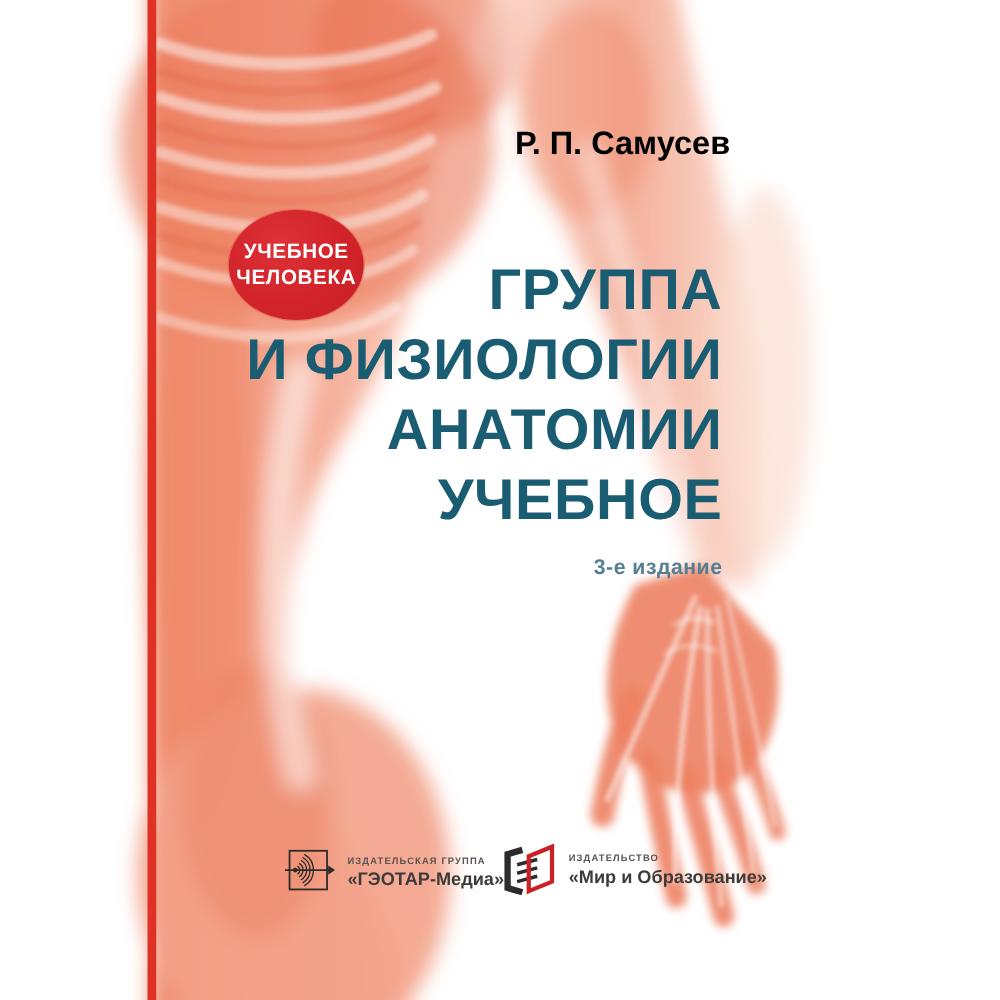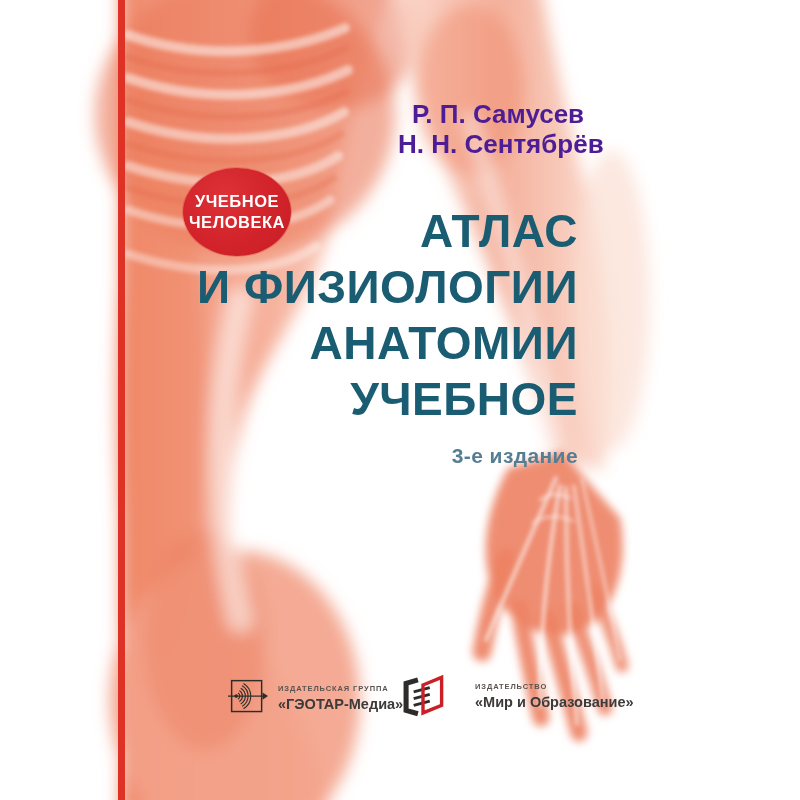--- a/index.html
+++ b/index.html
@@ -8,41 +8,41 @@
   .abs{position:absolute;}
 
   
   #edge-strip{left:118px;top:0;width:7px;height:800px;background:#de3226;}
 
   
   #art{left:0;top:0;width:800px;height:800px;}
 
   
   #authors{left:398px;top:99px;width:200px;text-align:center;
-           color:#4c1d95;font-weight:bold;font-size:26px;line-height:30px;white-space:nowrap;}
+           color:#000000;font-weight:bold;font-size:26px;line-height:30px;white-space:nowrap;}
 
   
   #badge{left:183px;top:168px;width:108px;height:88px;border-radius:50%;
          background:radial-gradient(circle at 38% 32%, #dd3037 0%, #d2232a 55%, #c61e26 100%);
          display:flex;flex-direction:column;align-items:center;justify-content:center;
          color:#ffffff;font-weight:bold;font-size:16.5px;line-height:21px;letter-spacing:.5px;
          box-shadow:0 0 0 1px rgba(198,30,38,.25);}
 
   
   #title{right:222px;top:203px;text-align:right;color:#1a5c72;font-weight:bold;
          font-size:46px;line-height:56px;white-space:nowrap;letter-spacing:.5px;}
 
   
   #edition{right:222px;top:444px;text-align:right;color:#567e93;font-weight:bold;
-           font-size:21px;letter-spacing:.4px;}
+           font-size:17px;letter-spacing:.4px;}
 
   
   .pub{display:flex;align-items:flex-start;justify-content:flex-end;}
   #pub1{left:228px;top:678px;}
-  #pub2{left:399px;top:674px;gap:20px;}
+  #pub2{left:399px;top:674px;}
   .pub-text{display:flex;flex-direction:column;}
   .pub-label{font-size:7.5px;font-weight:bold;color:#5a534f;letter-spacing:.9px;white-space:nowrap;}
   .pub-name{font-size:14.5px;font-weight:bold;color:#3d3b3a;white-space:nowrap;margin-top:3px;}
   #pub1 .pub-text{margin-left:10px;margin-top:6px;}
   #pub2 .pub-text{margin-left:8px;margin-top:8px;}
 </style>
 </head>
 <body>
 
 <div id="stage">
@@ -119,30 +119,29 @@
       <path d="M582,480 Q604,576 620,660" stroke-width="3" opacity="0.5"></path>
       <path d="M540,500 q14,-10 30,-2" stroke-width="3" opacity="0.5"></path>
       <path d="M533,523 q18,-12 40,-2" stroke-width="3" opacity="0.45"></path>
     </g>
   </svg>
 
   <div id="edge-strip" class="abs"></div>
 
   <div id="authors" class="abs">
     <div>Р. П. Самусев</div>
-    <div>Н. Н. Сентябрёв</div>
   </div>
 
   <div id="badge" class="abs">
     <span>УЧЕБНОЕ</span>
     <span>ЧЕЛОВЕКА</span>
   </div>
 
   <div id="title" class="abs">
-    <div>АТЛАС</div>
+    <div>ГРУППА</div>
     <div>И ФИЗИОЛОГИИ</div>
     <div>АНАТОМИИ</div>
     <div>УЧЕБНОЕ</div>
   </div>
 
   <div id="edition" class="abs">3-е издание</div>
 
   <div id="pub1" class="abs pub">
     <svg width="40" height="38" viewBox="0 0 44 40">
       <rect x="4" y="2" width="33" height="34" fill="none" stroke="#2e2c2b" stroke-width="1.6"></rect>

